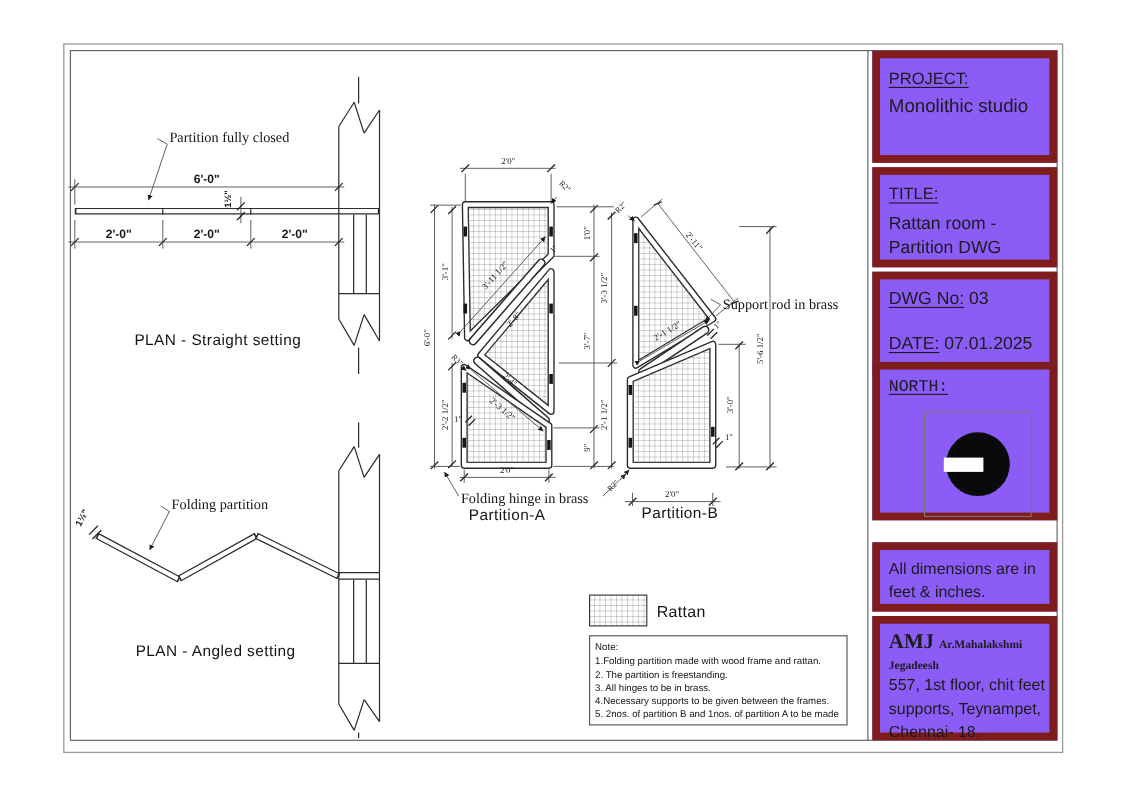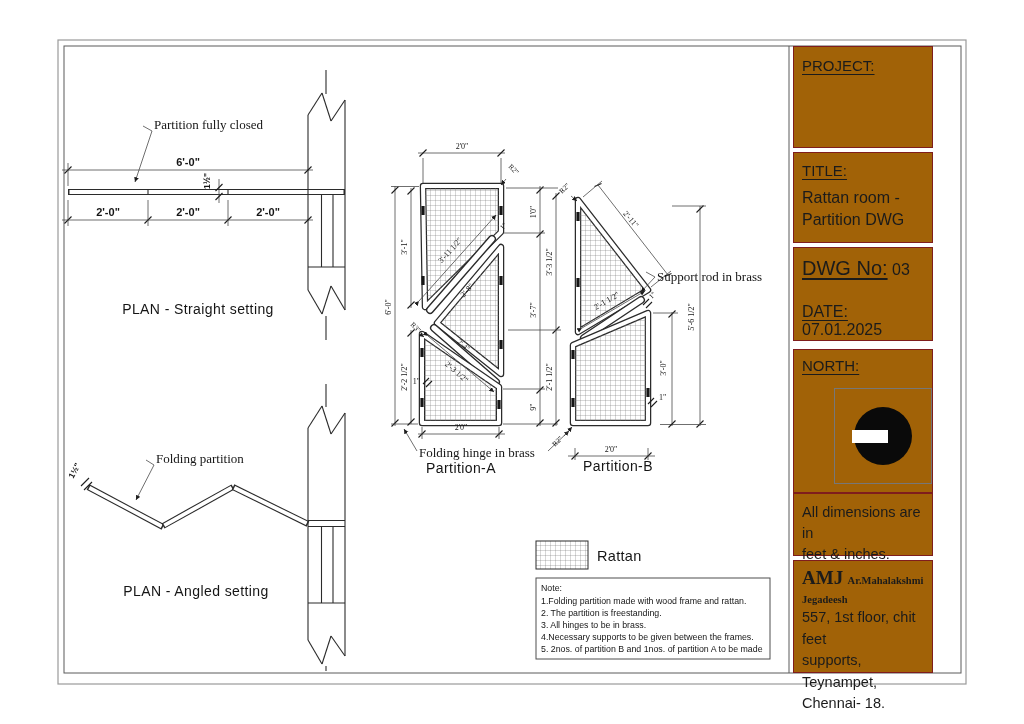--- a/index.html
+++ b/index.html
@@ -18,21 +18,21 @@
   .med {stroke:#2b2b2b;stroke-width:1.1;fill:none;}
   .tick{stroke:#1d1d1d;stroke-width:1.1;}
   .panel-outer{fill:#fff;stroke:#2b2b2b;stroke-width:6.5;stroke-linejoin:round;}
   .panel-inner{fill:url(#grid);stroke:#fff;stroke-width:4;stroke-linejoin:round;}
   .rod-outer{stroke:#2b2b2b;stroke-width:8;stroke-linecap:round;fill:none;}
   .rod-inner{stroke:#fff;stroke-width:5.2;stroke-linecap:round;fill:none;}
   .bar-outer{stroke:#2b2b2b;stroke-width:6;stroke-linecap:butt;}
   .bar-inner{stroke:#fff;stroke-width:3.8;stroke-linecap:butt;}
   .hinge{fill:#161616;}
   
-  .tb-box{position:absolute;left:793px;width:140px;border:1px solid #7f1d1d;background:#a16207;box-sizing:border-box;padding:0 0 0 8px;}
+  .tb-box{position:absolute;left:793px;width:168px;border:7px solid #7f1d1d;background:#8b5cf6;box-sizing:border-box;padding:0 0 0 8px;}
   .tb-label{font-size:15px;text-decoration:underline;text-underline-offset:3px;}
   .north-box{position:absolute;left:40px;top:38px;width:96px;height:94px;border:1px solid #777;}
   .north-circle{position:absolute;left:19px;top:18px;width:58px;height:58px;border-radius:50%;background:#0a0a0a;}
   .north-notch{position:absolute;left:17px;top:41px;width:36px;height:13px;background:#fff;}
   .amj{font:bold 19px "Liberation Serif",serif;}
   .amj-arch{font:bold 10.5px "Liberation Serif",serif;}
   .addr{font-size:14.5px;line-height:21.5px;}
   .units{font-size:14.5px;line-height:21px;}
 </style>
 </head>
@@ -378,42 +378,43 @@
     <text class="notetxt" x="541" y="604">1.Folding partition made with wood frame and rattan.</text>
     <text class="notetxt" x="541" y="616">2. The partition is freestanding.</text>
     <text class="notetxt" x="541" y="628">3. All hinges to be in brass.</text>
     <text class="notetxt" x="541" y="640">4.Necessary supports to be given between the frames.</text>
     <text class="notetxt" x="541" y="652">5. 2nos. of partition B and 1nos. of partition A to be made</text>
   </g>
 </svg>
 
   <div class="tb-box" style="top:46px;height:102px;">
     <div class="tb-label" style="margin-top:10px;">PROJECT:</div>
+    <div style="font-size:17px;margin-top:7px;">Monolithic studio</div>
   </div>
 
   <div class="tb-box" style="top:152px;height:91px;">
     <div class="tb-label" style="margin-top:9px;">TITLE:</div>
     <div style="font-size:16px;margin-top:8px;line-height:22px;">
       <span>Rattan room -</span><br>
       <span>Partition DWG</span>
     </div>
   </div>
 
   <div class="tb-box" style="top:247px;height:94px;">
     <div style="font-size:16px;margin-top:9px;">
-      <span class="tb-label" style="font-size:20px;">DWG No:</span>
+      <span class="tb-label" style="font-size:16px;">DWG No:</span>
       <span>03</span>
     </div>
     <div style="font-size:16px;margin-top:23px;">
       <span class="tb-label" style="font-size:16px;">DATE:</span>
       <span>07.01.2025</span>
     </div>
   </div>
 
-  <div class="tb-box" style="top:349px;height:144px;">
+  <div class="tb-box" style="top:329px;height:144px;font-family:Liberation Mono, monospace;">
     <div class="tb-label" style="margin-top:7px;">NORTH:</div>
     <div class="north-box">
       <div class="north-circle"></div>
       <div class="north-notch"></div>
     </div>
   </div>
 
   <div class="tb-box" style="top:493px;height:63px;">
     <div class="units" style="margin-top:8px;">
       <span>All dimensions are in</span><br>

